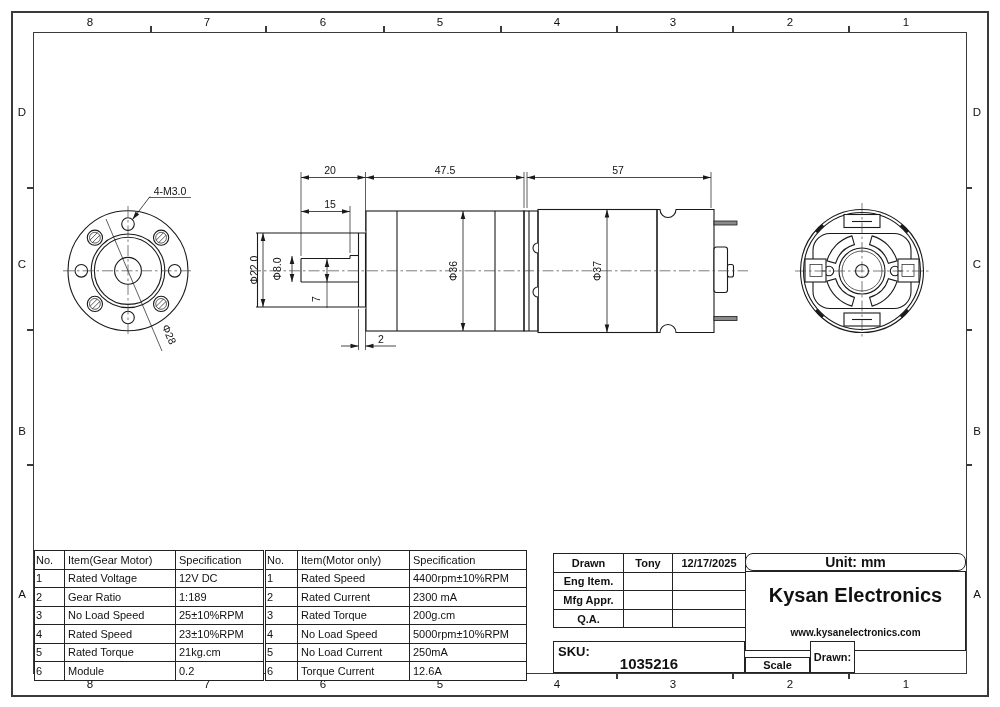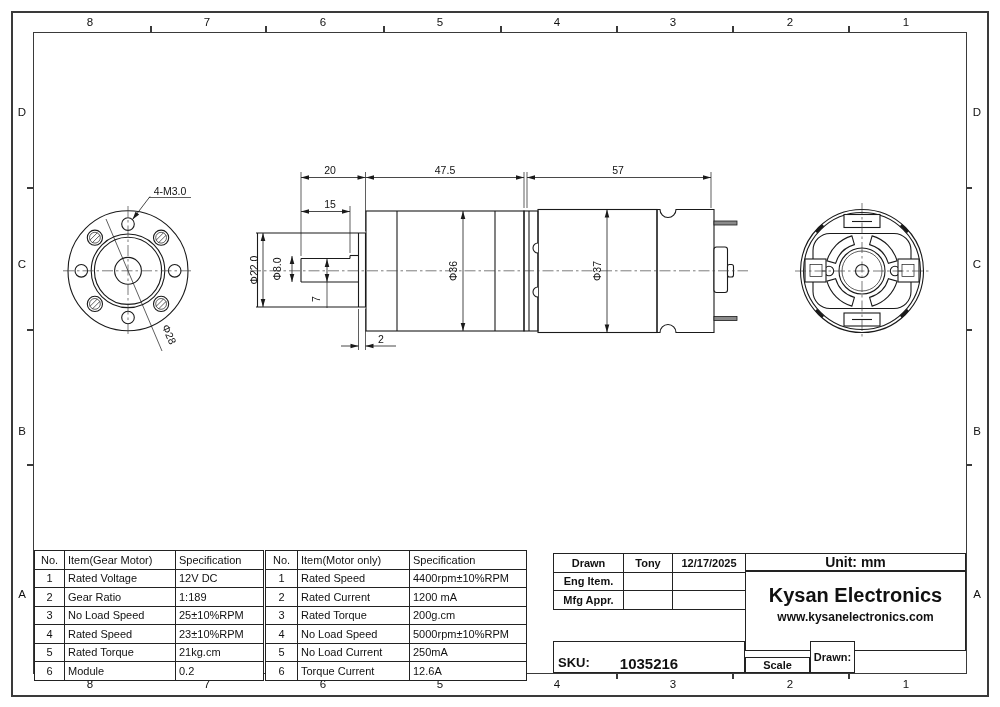--- a/index.html
+++ b/index.html
@@ -5,21 +5,21 @@
   html,body{margin:0;padding:0;background:#fff;}
   #sheet{position:relative;width:1000px;height:707px;background:#fff;font-family:"Liberation Sans",sans-serif;color:#111;overflow:hidden;}
   .abs{position:absolute;}
   .frame{position:absolute;border:2px solid #3a3a3a;}
   .frame2{position:absolute;border:1.5px solid #3a3a3a;}
   .zlabel{position:absolute;font-size:11.5px;color:#111;transform:translate(-50%,-50%);}
   .ztick{position:absolute;background:#3a3a3a;}
   
   table.spec{border-collapse:collapse;table-layout:fixed;font-size:11px;color:#111;}
   table.spec td{border:1px solid #222;padding:0 3px;height:17.5px;line-height:12px;overflow:hidden;white-space:nowrap;background:#fff;}
-  table.spec td.c{text-align:center;padding:0 1px;}
+  table.spec td.c{text-align:left;padding:0 1px;}
   
   .tb{position:absolute;border:1px solid #222;box-sizing:border-box;background:#fff;}
   .tb.center{display:flex;align-items:center;justify-content:center;text-align:center;}
   table.appr{border-collapse:collapse;table-layout:fixed;font-size:11px;}
   table.appr td{border:1px solid #222;height:17.6px;text-align:center;padding:0 2px;overflow:hidden;white-space:nowrap;background:#fff;}
   
   .ol{stroke:#1a1a1a;stroke-width:1.1;fill:none;}
   .olw{stroke:#1a1a1a;stroke-width:1.1;fill:#fff;}
   .thin{stroke:#1a1a1a;stroke-width:0.7;fill:none;}
   .dim{stroke:#1a1a1a;stroke-width:0.8;fill:none;marker-start:url(#aS);marker-end:url(#aE);}
@@ -321,21 +321,21 @@
       <td>Specification</td>
     </tr>
     <tr>
           <td class="c">1</td>
           <td>Rated Speed</td>
           <td>4400rpm±10%RPM</td>
         </tr>
     <tr>
           <td class="c">2</td>
           <td>Rated Current</td>
-          <td>1200 mA</td>
+          <td>2300 mA</td>
         </tr>
     <tr>
           <td class="c">3</td>
           <td>Rated Torque</td>
           <td>200g.cm</td>
         </tr>
     <tr>
           <td class="c">4</td>
           <td>No Load Speed</td>
           <td>5000rpm±10%RPM</td>
@@ -369,31 +369,36 @@
       <tr>
             <td>Eng Item.</td>
             <td></td>
             <td></td>
           </tr>
       <tr>
             <td>Mfg Appr.</td>
             <td></td>
             <td></td>
           </tr>
+      <tr>
+            <td>Q.A.</td>
+            <td></td>
+            <td></td>
+          </tr>
     </tbody>
       </table>
-    <div class="tb center" style="left:192px;top:0;width:221px;height:18px;font-size:14px;">
+    <div class="tb center" style="left:192px;top:0;width:221px;height:18px;font-size:14px;border-radius:8px;">
         <span>Unit: mm</span>
       </div>
     <div class="tb" style="left:192px;top:18px;width:221px;height:80px;text-align:center;">
       <div style="font-size:20px;margin-top:12px;">Kysan Electronics</div>
-      <div style="font-size:12px;margin-top:3px;">www.kysanelectronics.com</div>
+      <div style="font-size:10px;margin-top:20px;">www.kysanelectronics.com</div>
     </div>
     <div class="tb" style="left:0;top:88px;width:192px;height:32px;">
-      <span style="position:absolute;left:4px;top:13px;font-size:13px;">SKU:</span>
+      <span style="position:absolute;left:4px;top:2px;font-size:13px;">SKU:</span>
       <div style="position:absolute;left:0;top:13px;width:100%;text-align:center;font-size:15px;">1035216</div>
     </div>
     <div class="tb center" style="left:192px;top:104px;width:65px;height:16px;font-size:11px;">
         <span>Siae: A4</span>
       </div>
     <div class="tb center" style="left:192px;top:104px;width:65px;height:16px;font-size:11px;">
         <span>Scale</span>
       </div>
     <div class="tb center" style="left:257px;top:88px;width:45px;height:32px;font-size:11px;">
         <span>Drawn:</span>

